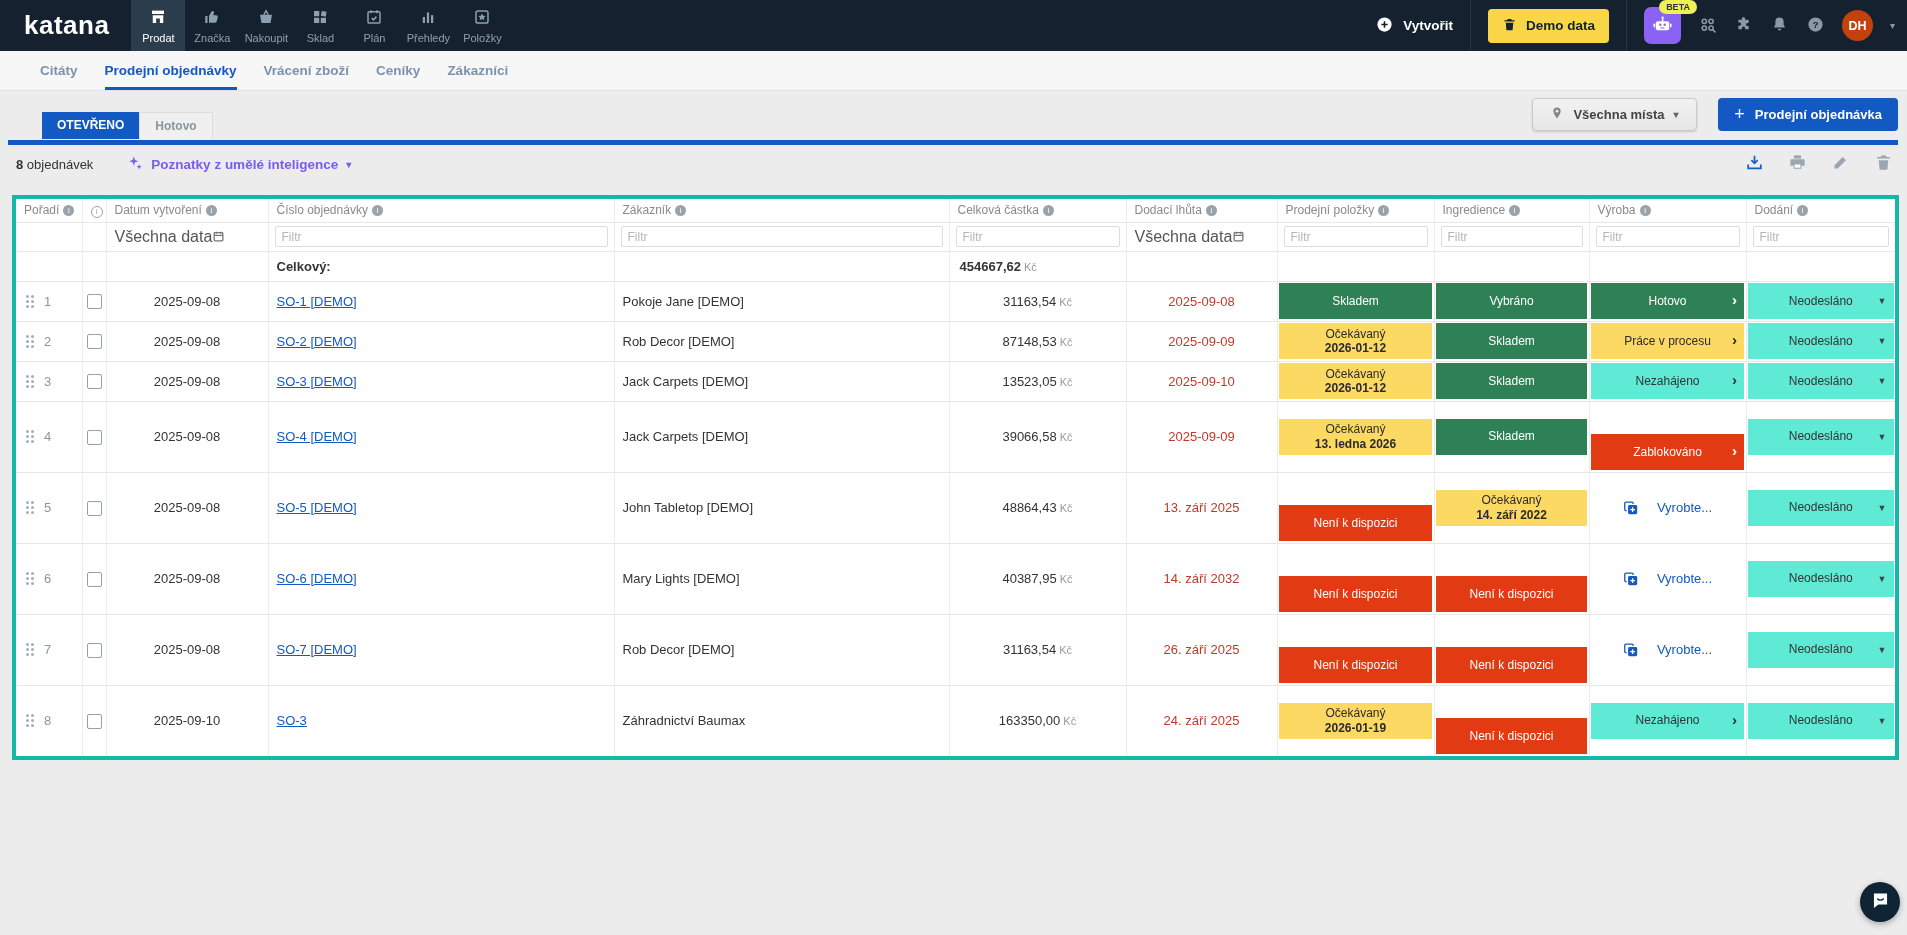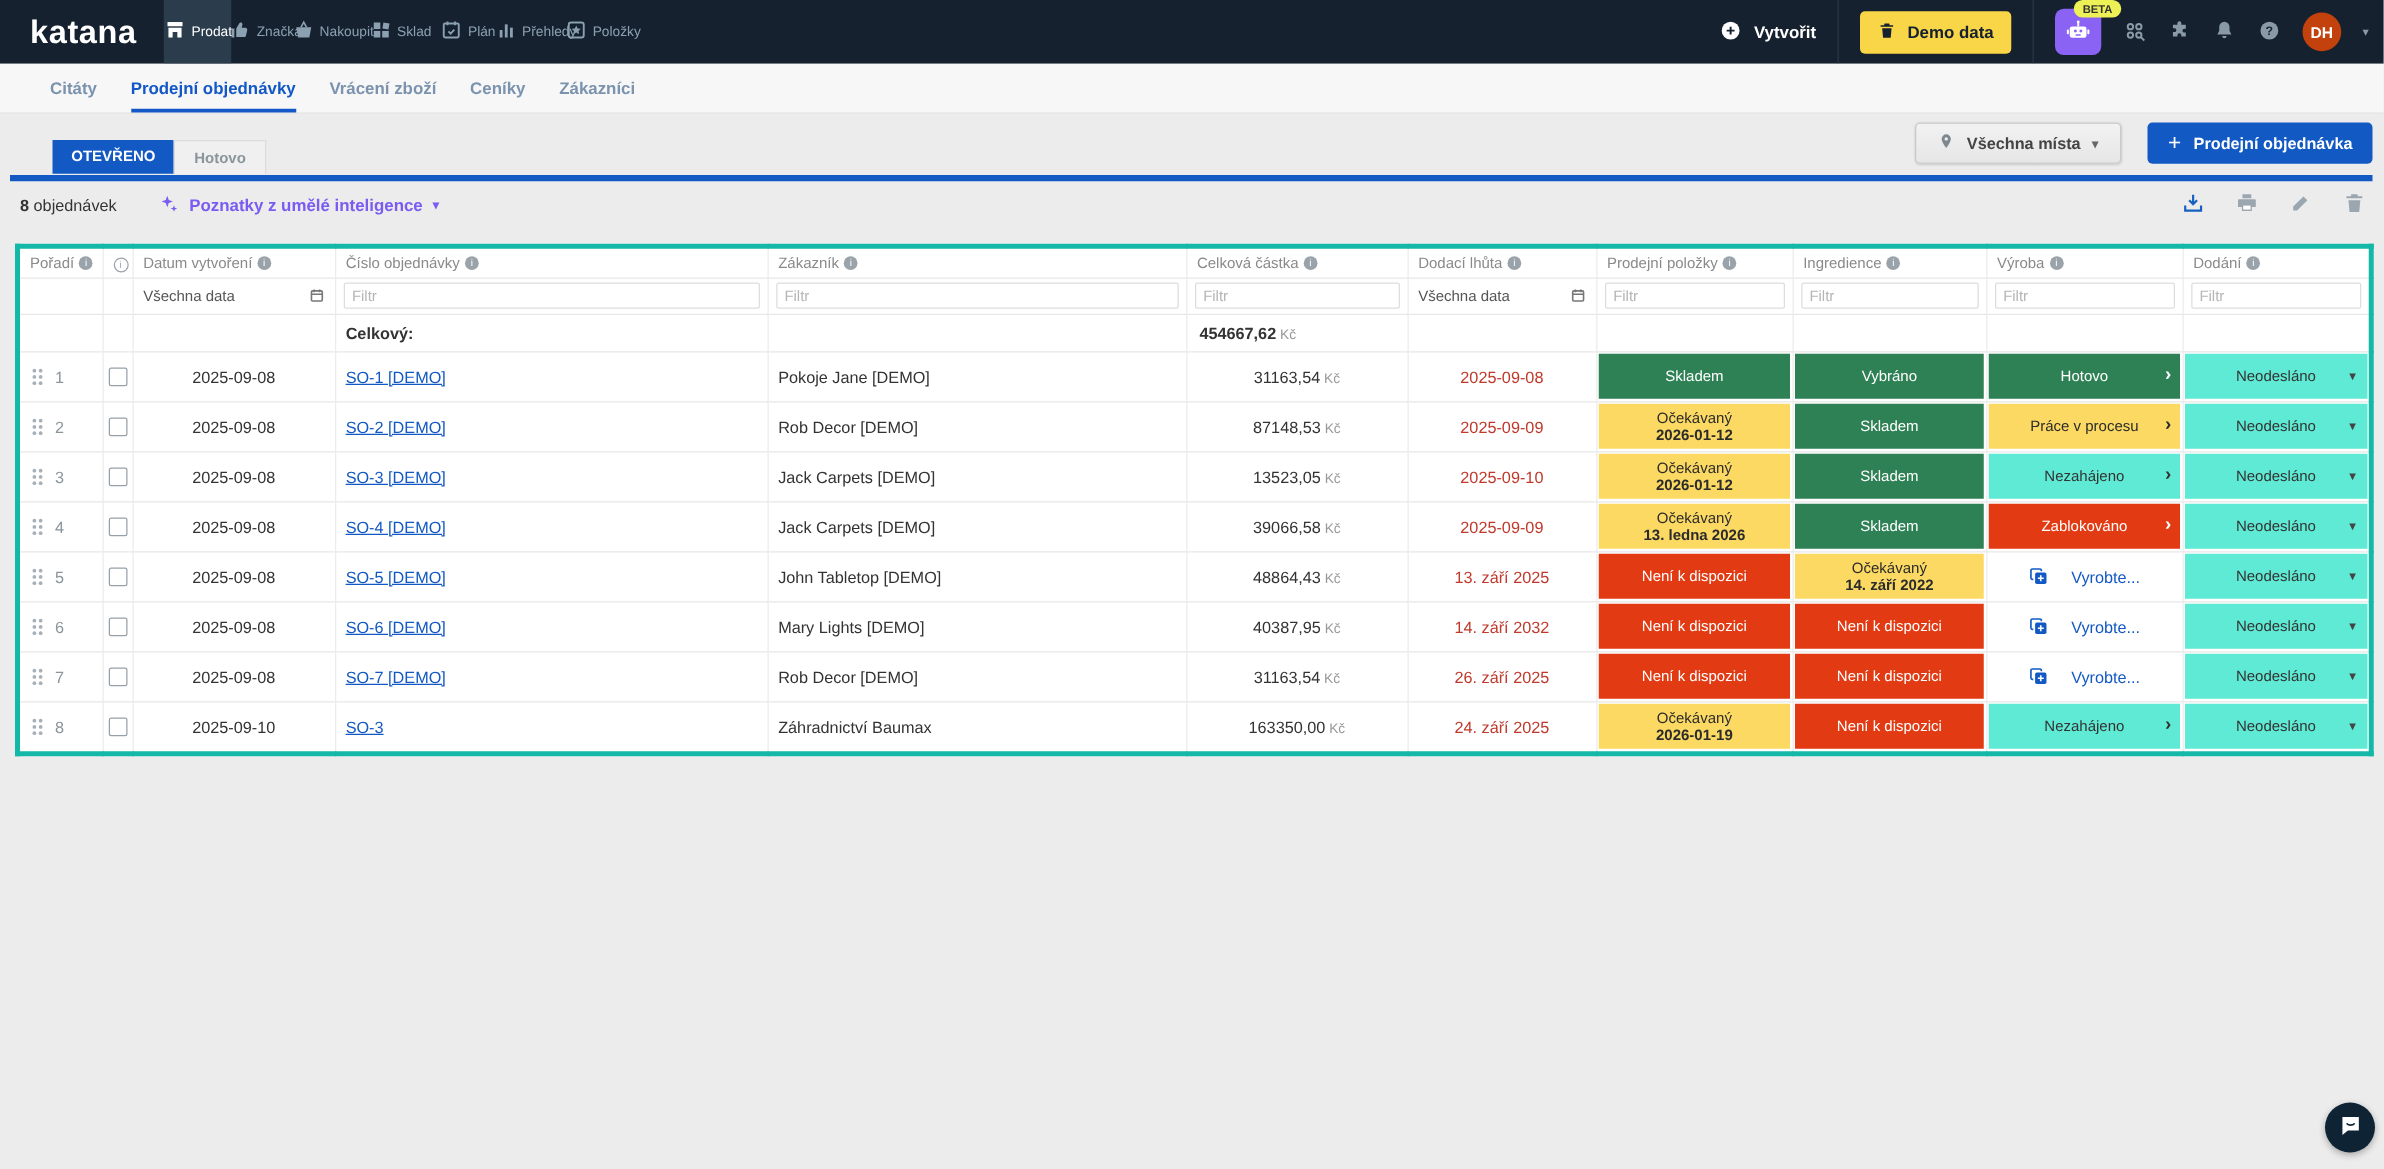--- a/index.html
+++ b/index.html
@@ -4,21 +4,21 @@
 <style>
   * { box-sizing: border-box; margin: 0; padding: 0; }
   html,body { width:1907px; height:935px; overflow:hidden; }
   body { font-family:"Liberation Sans", sans-serif; background:#ececec; color:#333; }
   .app { position:relative; width:1907px; height:935px; }
 
   
   .topnav { position:absolute; top:0; left:0; right:0; height:51px; background:#15212e; display:flex; align-items:stretch; }
   .logo { display:flex; align-items:center; padding:0 22px 0 24px; color:#fff; font-size:26px; font-weight:bold; letter-spacing:.5px; cursor:pointer; }
   .nav-items { display:flex; align-items:stretch; }
-  .nav-item { width:54px; display:flex; flex-direction:row; align-items:center; justify-content:center; gap:4px; color:#8ba0b0; font-size:11px; cursor:pointer; }
+  .nav-item { width:54px; display:flex; flex-direction:column; align-items:center; justify-content:center; gap:4px; color:#8ba0b0; font-size:11px; cursor:pointer; }
   .nav-item svg { width:18px; height:18px; }
   .nav-item.active { background:#2b3c4c; color:#fff; }
   .topnav-right { margin-left:auto; display:flex; align-items:center; gap:17px; padding-right:12px; }
   .create-btn { display:flex; align-items:center; gap:9px; background:none; border:none; color:#fff; font-family:inherit; font-size:13.5px; font-weight:bold; cursor:pointer; }
   .vdiv { width:1px; height:51px; background:#26374a; }
   .demo-btn { display:flex; align-items:center; gap:9px; background:#f8d648; border:none; border-radius:4px; color:#15212e; font-family:inherit; font-size:13.5px; font-weight:bold; padding:8px 14px; cursor:pointer; }
   .robot-wrap { position:relative; }
   .robot-btn { width:37px; height:37px; border:none; border-radius:7px; background:#8a63f5; display:flex; align-items:center; justify-content:center; cursor:pointer; }
   .beta { position:absolute; top:-7px; right:-16px; background:#eef155; color:#333; font-size:9px; font-weight:bold; padding:2px 7px; border-radius:9px; }
   .icon-btn { background:none; border:none; color:#8a99a6; cursor:pointer; display:flex; align-items:center; }
@@ -58,21 +58,21 @@
   
   .table-wrap { position:absolute; top:104px; left:12px; right:12px; }
   table { width:100%; border-collapse:collapse; table-layout:fixed; background:#fff; border:4px solid #14b8a6; }
   th, td { border-right:1px solid #ececec; border-bottom:1px solid #e8e8e8; overflow:hidden; white-space:nowrap; }
   thead th { height:25px; font-size:12px; font-weight:normal; color:#8a8a8a; text-align:left; padding:0 8px; background:#fff; cursor:pointer; }
   .info-i { display:inline-block; width:11px; height:11px; border-radius:50%; background:#9aa3aa; color:#fff; font-size:8px; line-height:11px; text-align:center; font-style:normal; margin-left:4px; vertical-align:1px; }
   .info-o { display:inline-block; width:12px; height:12px; border-radius:50%; border:1px solid #9aa3aa; color:#9aa3aa; font-size:8px; line-height:10px; text-align:center; font-style:normal; }
   .filter-row td { height:29px; padding:0 6px; background:#fff; }
   .filter-row input { width:100%; height:21px; border:1px solid #ddd; border-radius:2px; padding:0 6px; font-family:inherit; font-size:12px; color:#333; }
   .filter-row input::placeholder { color:#b5b5b5; }
-  .date-filter { display:flex; align-items:center; justify-content:space-between; font-size:12px; color:#555; cursor:pointer; padding:0 2px; }
+  .date-filter { display:flex; align-items:center; font-size:16px; color:#555; cursor:pointer; padding:0 2px; }
   .date-filter svg { width:13px; height:13px; color:#777; }
   .total-row td { height:30px; font-size:13px; }
   .total-label { font-weight:bold; padding:0 8px; }
   .total-amount { padding:0 10px; font-weight:bold; }
   .kc { color:#999; font-size:11px; font-weight:normal; }
   tbody tr.data-row td { height:39px; font-size:13px; }
   .cell-order { color:#8b959c; padding-left:10px; }
   .order-flex { display:flex; align-items:center; gap:10px; }
   .drag-dots { width:8px; height:13px; position:relative; cursor:grab; }
   .drag-dots i { position:absolute; top:0; left:0; width:3px; height:3px; border-radius:50%; background:#a7b0b8;
@@ -80,21 +80,21 @@
   .cell-center { text-align:center; }
   .cb { display:inline-block; width:15px; height:15px; border:1px solid #97a0a8; border-radius:2px; background:#fff; vertical-align:middle; cursor:pointer; }
   .order-link { color:#1259c3; text-decoration:underline; padding:0 8px; cursor:pointer; }
   .cell-text { padding:0 8px; }
   .cell-amount { text-align:center; padding:0 10px; }
   .cell-deadline { text-align:center; color:#c0392b; }
   .cell-badge { padding:1.5px; }
   .badge { position:relative; width:100%; height:36px; display:flex; flex-direction:column; align-items:center; justify-content:center; font-size:12px; line-height:1.2; text-align:center; }
   .badge.green { background:#2e8155; color:#fff; }
   .badge.yellow { background:#fbd962; color:#2b2b2b; }
-  .badge.red { background:#e23a12; color:#fff; }
+  .badge.red { background:#e23a12; color:#fff;margin-top:31px; }
   .badge.gray { background:#5eead4; color:#333; }
   .badge .b2 { font-weight:bold; }
   .badge .chev { position:absolute; right:7px; top:50%; transform:translateY(-54%); font-size:15px; font-weight:bold; }
   .badge .dcaret { position:absolute; right:7px; top:50%; transform:translateY(-50%); font-size:9px; color:#444; }
   .make-link { width:100%; height:36px; display:flex; align-items:center; justify-content:center; gap:18px; color:#1259c3; cursor:pointer; font-size:13px; }
   .make-link svg { width:16px; height:16px; }
 
   .chat-fab { position:absolute; right:7px; bottom:13px; width:40px; height:40px; border-radius:50%; border:none; background:#0e2334; display:flex; align-items:center; justify-content:center; cursor:pointer; box-shadow:0 2px 6px rgba(0,0,0,.3); }
 </style>
 </head>

